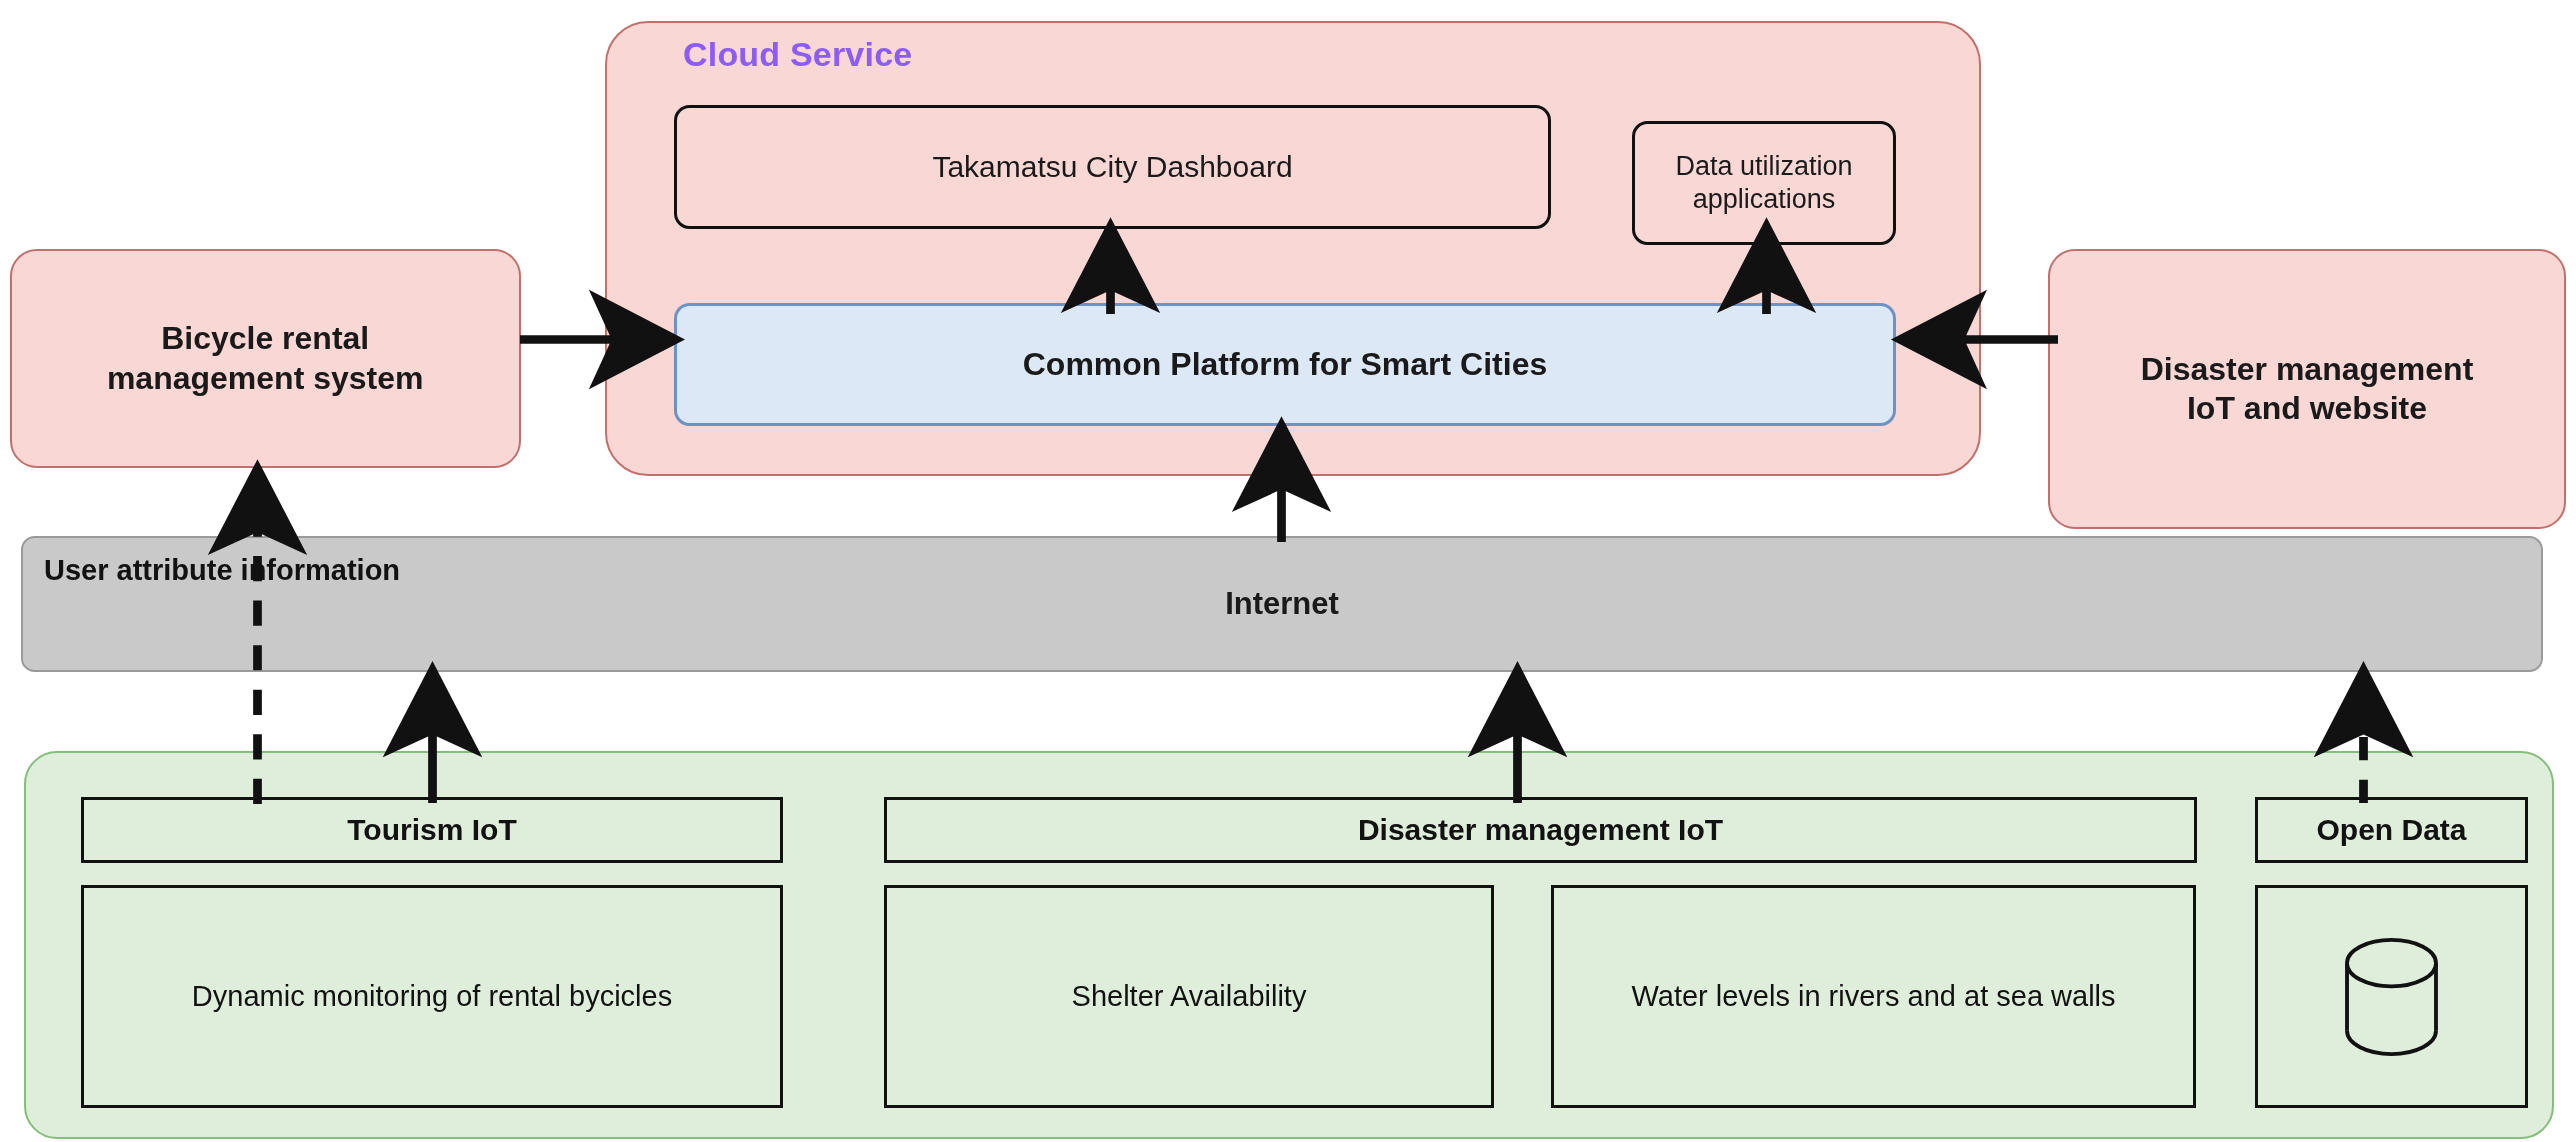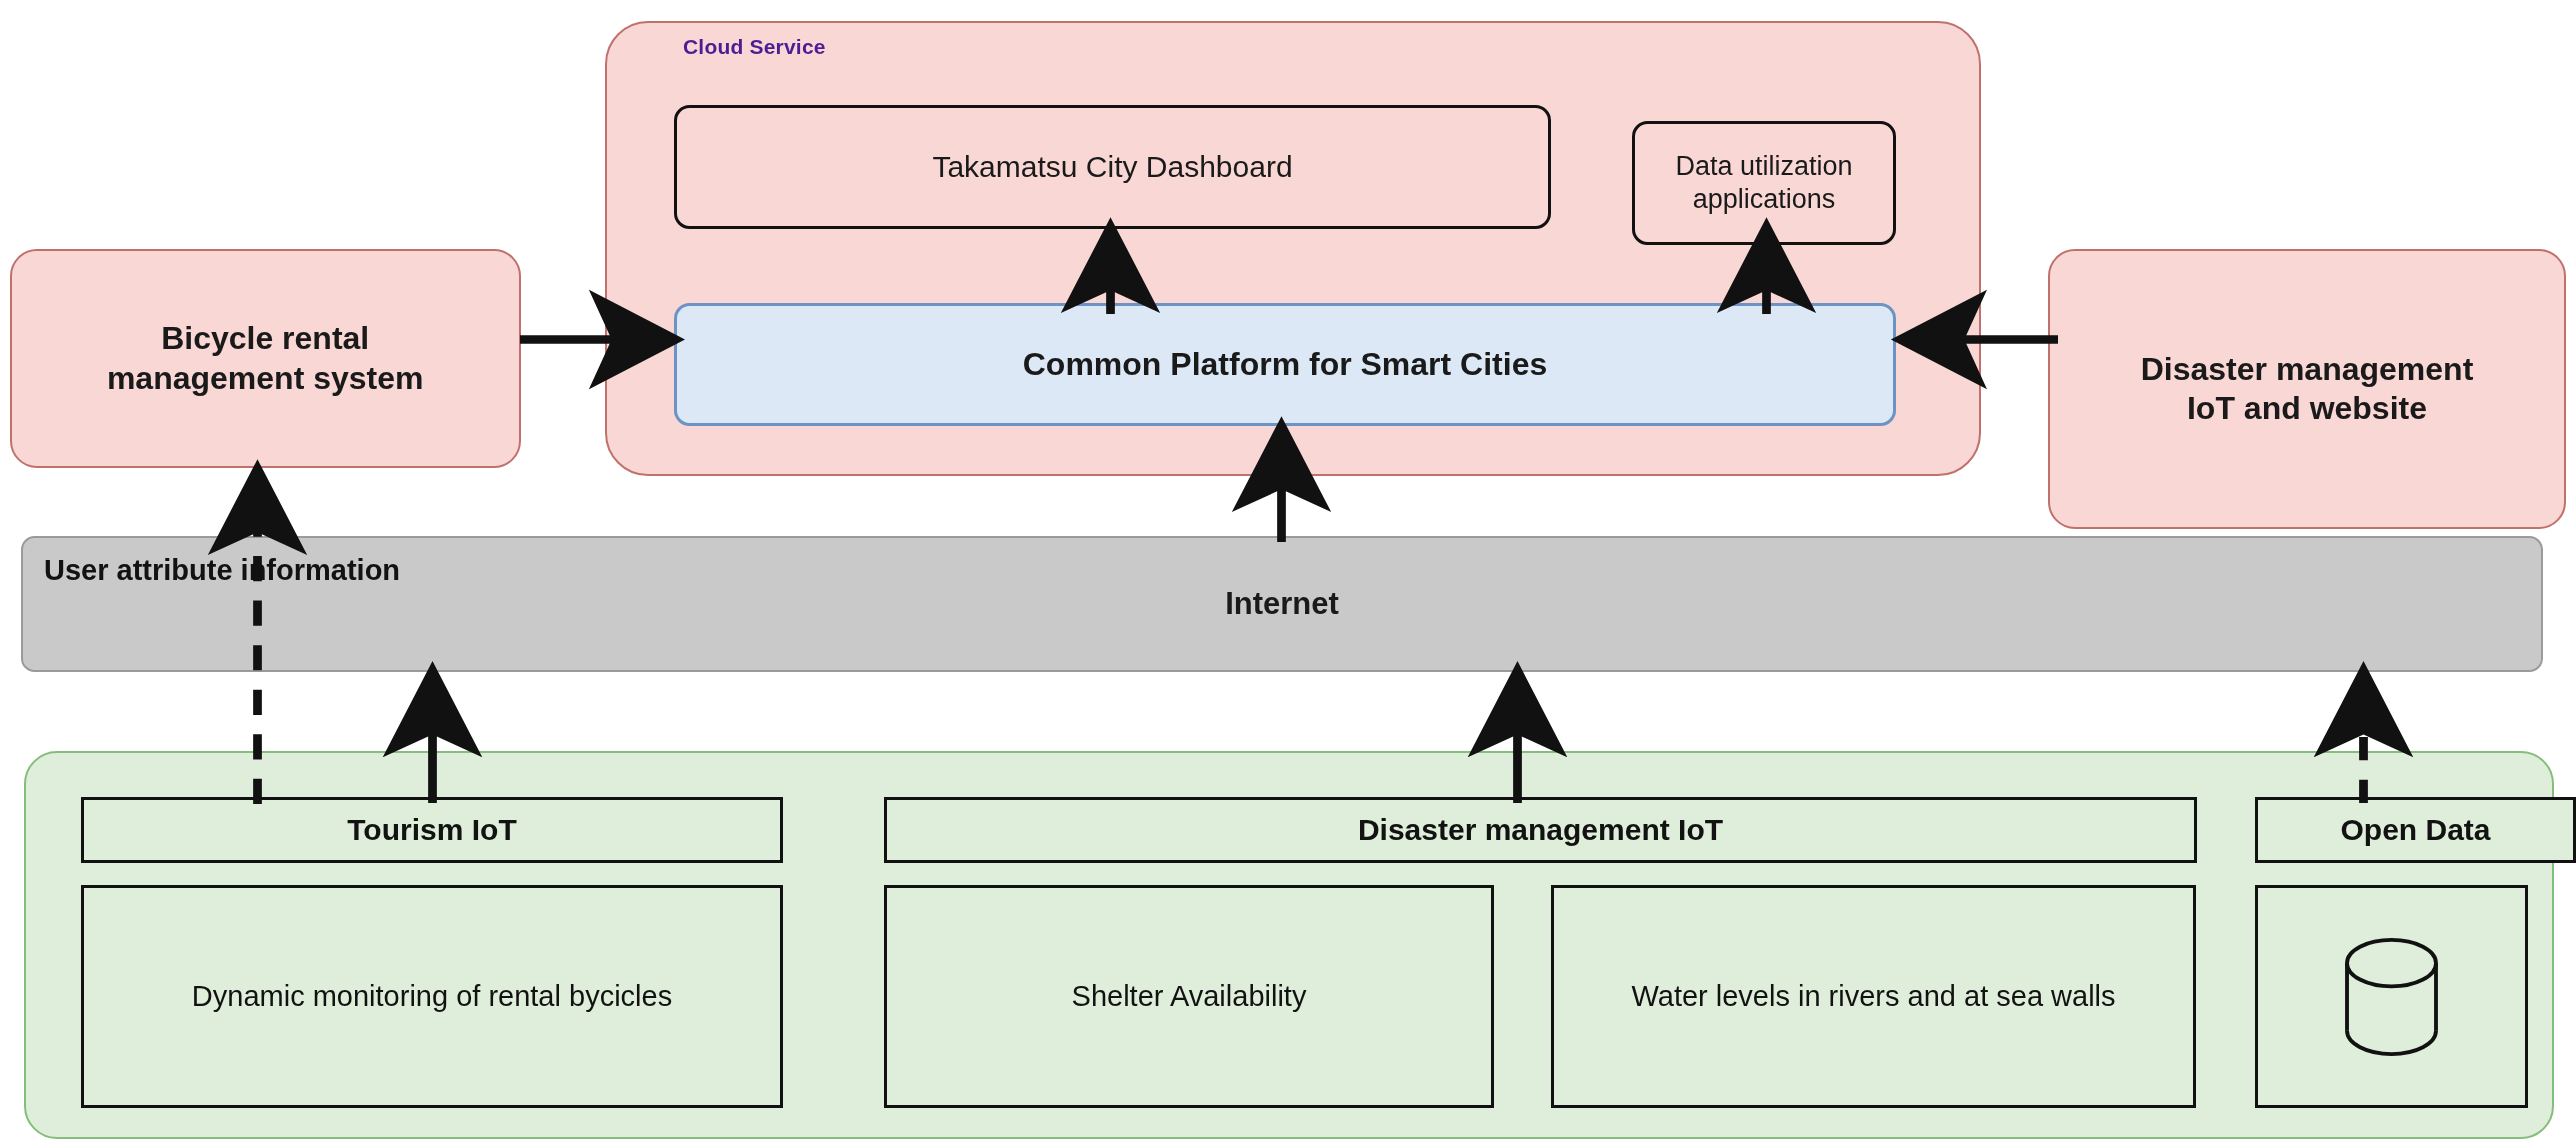--- a/index.html
+++ b/index.html
@@ -36,23 +36,23 @@
     width: 1376px;
     height: 455px;
     background: #f8d7d5;
     border: 2.9px solid #c0716c;
     border-radius: 43px;
   }
   #cloud-service-title {
     position: absolute;
     left: 683px;
     top: 35px;
-    font-size: 21px;
-    font-weight: bold;
-    color: #4c1d95;
+    font-size: 34px;
+    font-weight: bold;
+    color: #8b5cf6;
     letter-spacing: 0.2px;
   }
 
   
   #dashboard-box {
     left: 674px;
     top: 105px;
     width: 877px;
     height: 124px;
     background: #f8d7d5;
@@ -169,21 +169,21 @@
     border: 3.9px solid #111111;
     font-size: 29px;
     color: #121212;
     line-height: 1.25;
     padding: 0 15.5px;
     z-index: 4;
   }
 
   #tourism-iot-header  { left: 81px;  top: 797px; width: 702px; height: 66px; }
   #disaster-iot-header { left: 884px; top: 797px; width: 1313px; height: 66px; }
-  #open-data-header    { left: 2255px;top: 797px; width: 321px; height: 66px; }
+  #open-data-header    { left: 2255px;top: 797px; width: 273px; height: 66px; }
 
   #dynamic-monitoring-box { left: 81px;  top: 885px; width: 702px;  height: 223px; }
   #shelter-box            { left: 884px; top: 885px; width: 610px;  height: 223px; }
   #water-levels-box       { left: 1551px;top: 885px; width: 645px;  height: 223px; }
   #open-data-store-box    { left: 2255px;top: 885px; width: 273px;  height: 223px; }
 
   #db-cylinder { width: 109px; height: 118px; }
 
   
   .conn { position: absolute; z-index: 5; }

